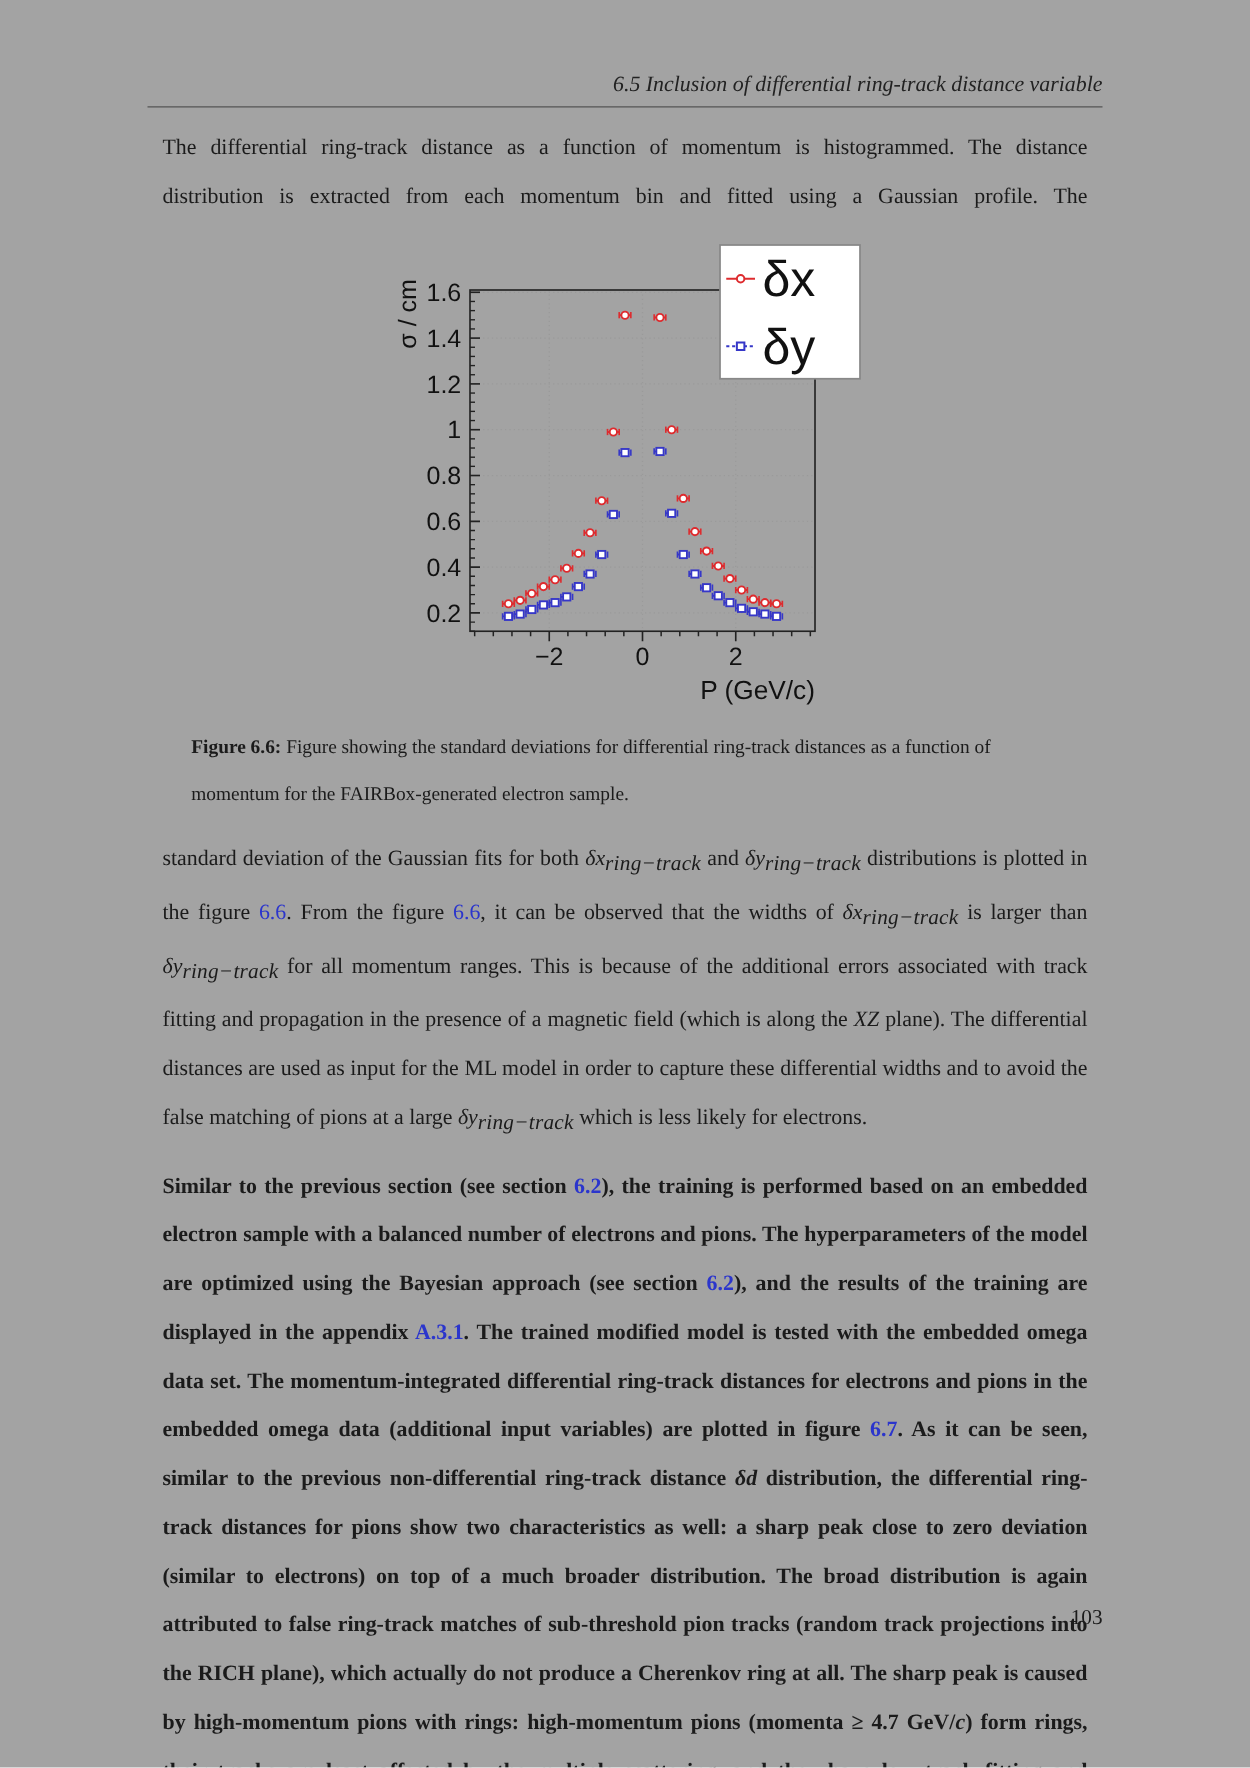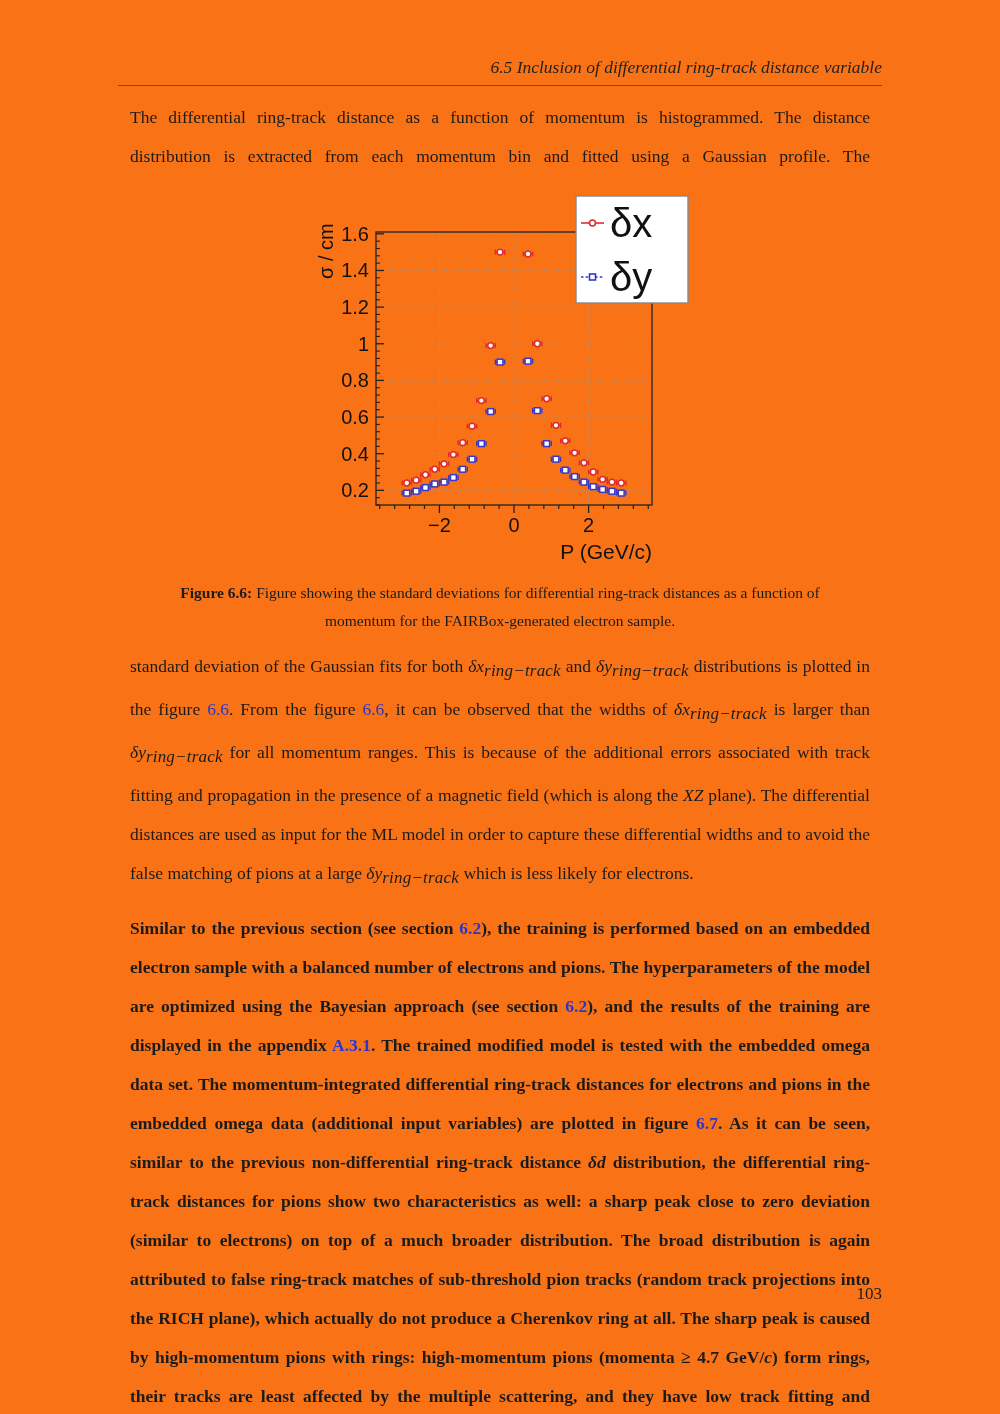--- a/index.html
+++ b/index.html
@@ -1,32 +1,32 @@
 <!DOCTYPE html>
 <html style="--link: #2b35cc;"><head>
 <meta charset="utf-8">
 <style>
   html,body{margin:0;padding:0;background:#ffffff;}
-  .page{position:relative;width:1000px;height:1414px;background:#f97316;overflow:hidden;
+  .page{position:relative;width:1000px;height:1414px;background:#a3a3a3;overflow:hidden;
         font-family:"Liberation Serif","DejaVu Serif",serif;color:#1b1b1b;}
   .content{margin:0 118px;}
   .running-header{padding-top:57px;text-align:right;font-style:italic;font-size:17.5px;color:#222;}
   .header-rule{border:none;border-top:1px solid #555;margin:7px 0 0 0;height:0;}
   p.par{margin:12px;font-size:17.5px;line-height:39px;text-align:justify;}
   p.par.cut{text-align-last:justify;}
   .p1{margin-top:31px;}
   .p2{margin-top:24px;}
   .p3{margin-top:14px;font-weight:bold;}
   .mi{font-style:italic;}
   .msub{font-style:italic;font-size:17px;vertical-align:-4px;letter-spacing:0.2px;}
   .refnum{color:var(--link,#2b35cc);cursor:pointer;}
   figure{margin:13px 0 0 0;padding:0;}
   .chart-wrap{position:relative;height:378px;}
   .chart-svg-holder{position:absolute;left:182px;top:0;width:420px;height:378px;}
-  figcaption{display:block;width:694px;margin:12px auto 0 auto;font-size:15.5px;line-height:28px;text-align:center;color:#1b1b1b;}
+  figcaption{display:block;width:694px;margin:12px auto 0 auto;font-size:15.5px;line-height:38px;color:#1b1b1b;}
   figcaption b{font-weight:bold;}
   .page-number{position:absolute;right:118px;top:1284px;font-size:17px;color:#1b1b1b;}
 </style>
 </head>
 <body>
 
 <div class="page">
   <div class="content">
     <div class="running-header">
       <span>6.5  Inclusion of differential ring-track distance variable</span>

